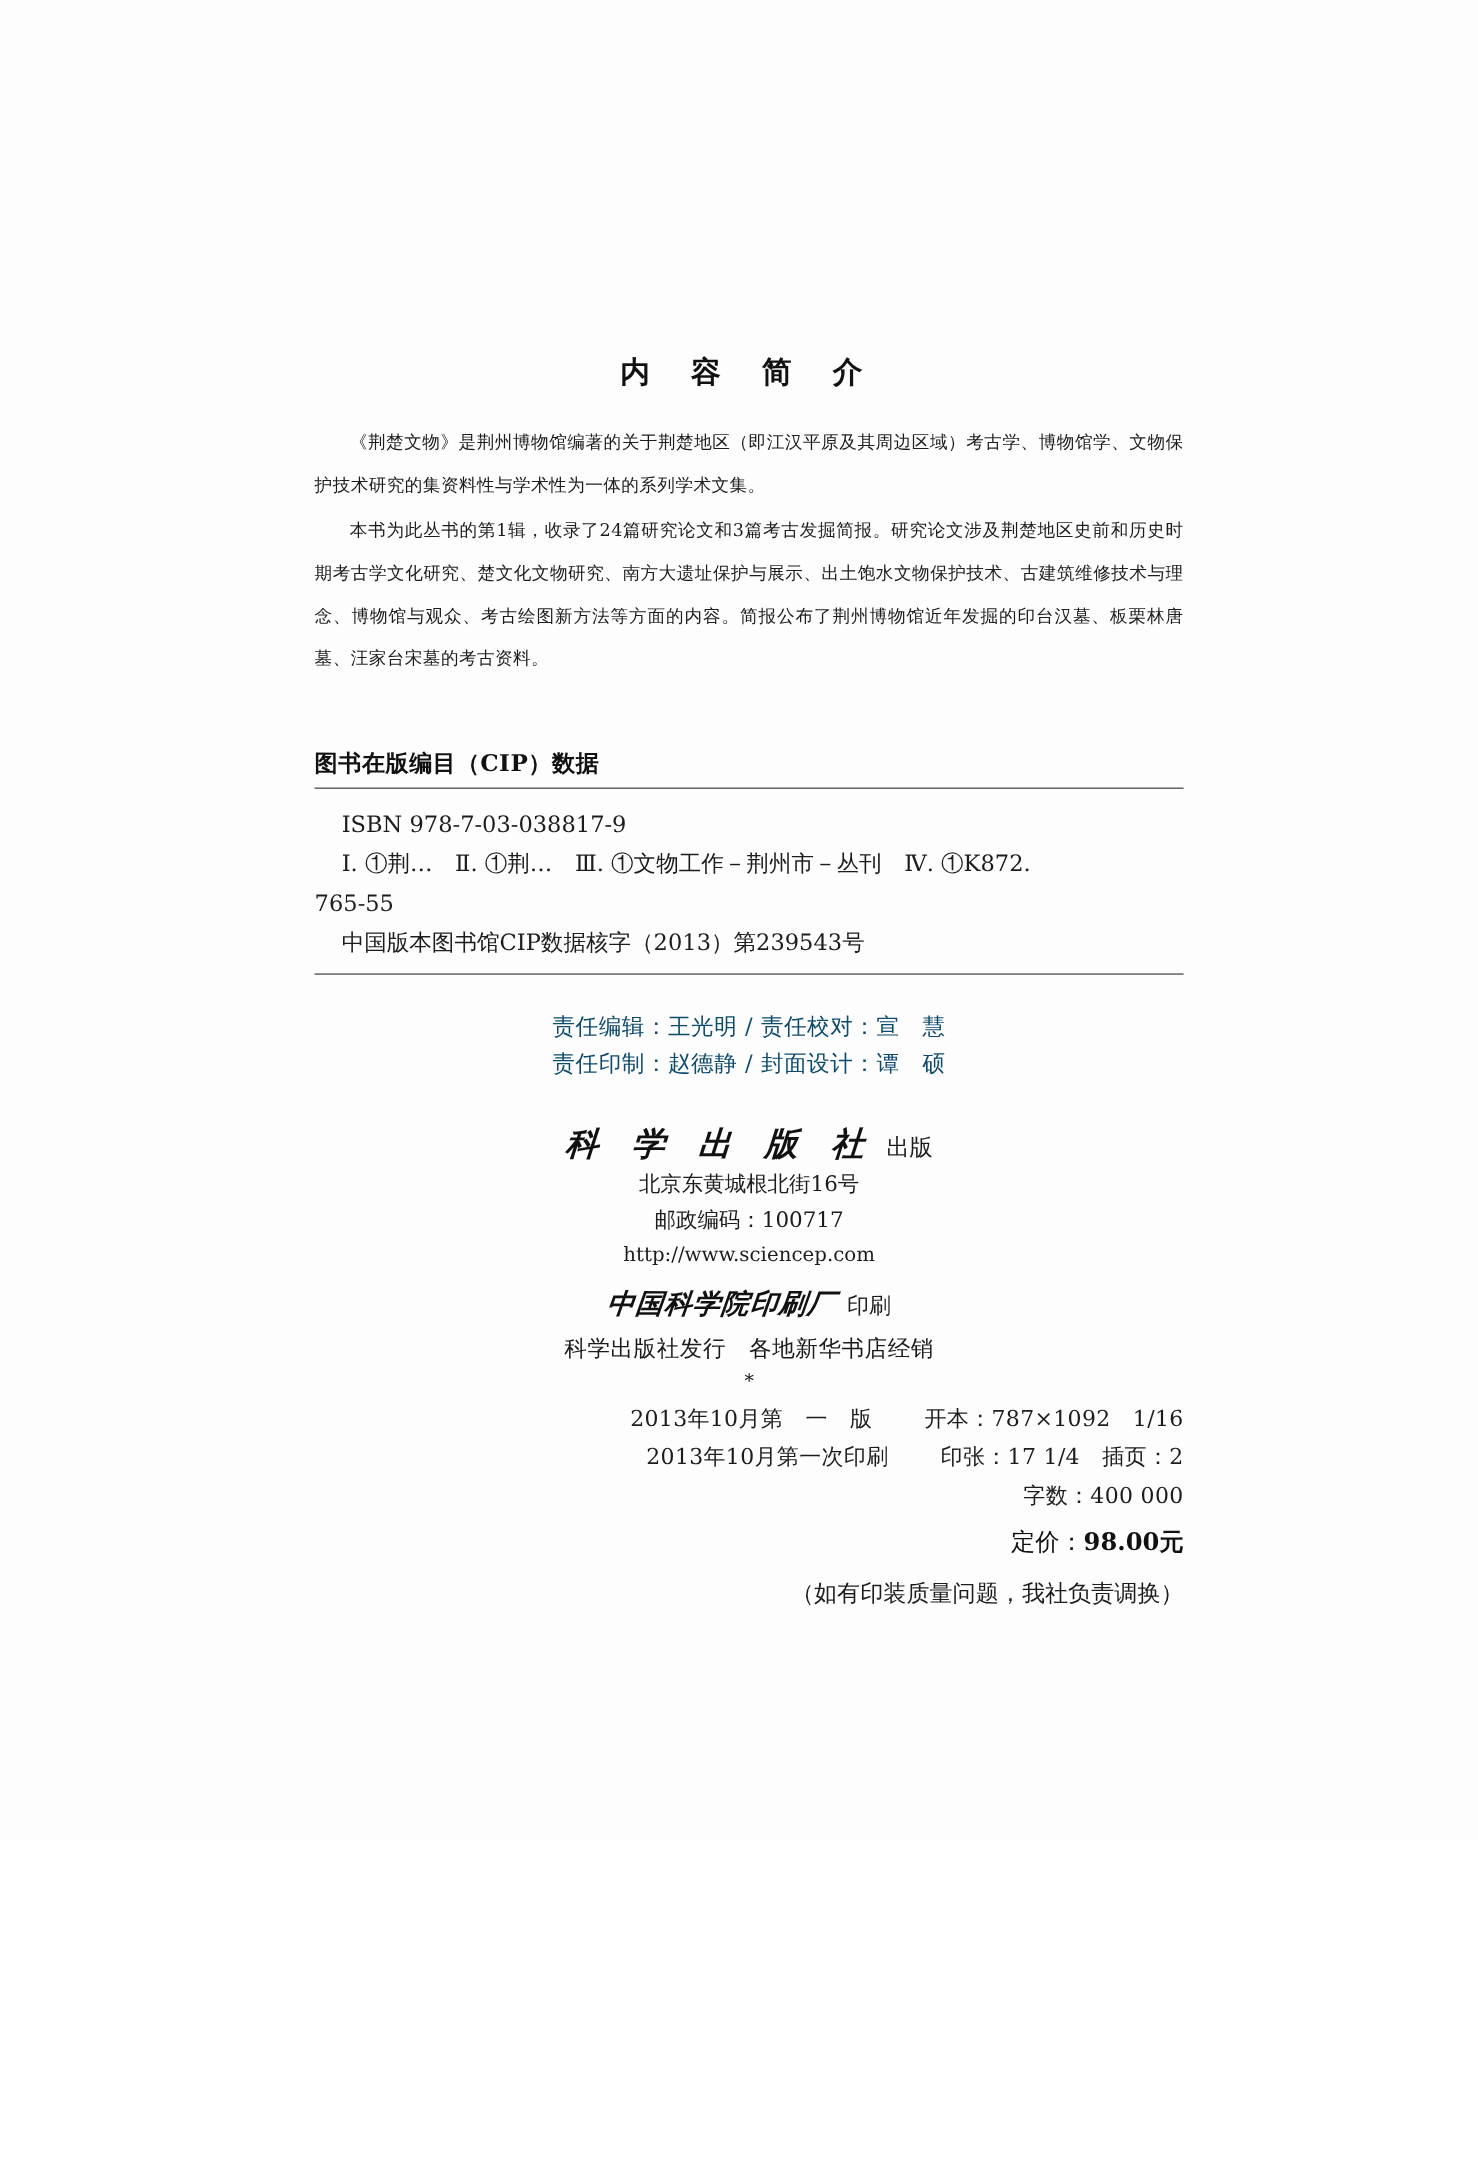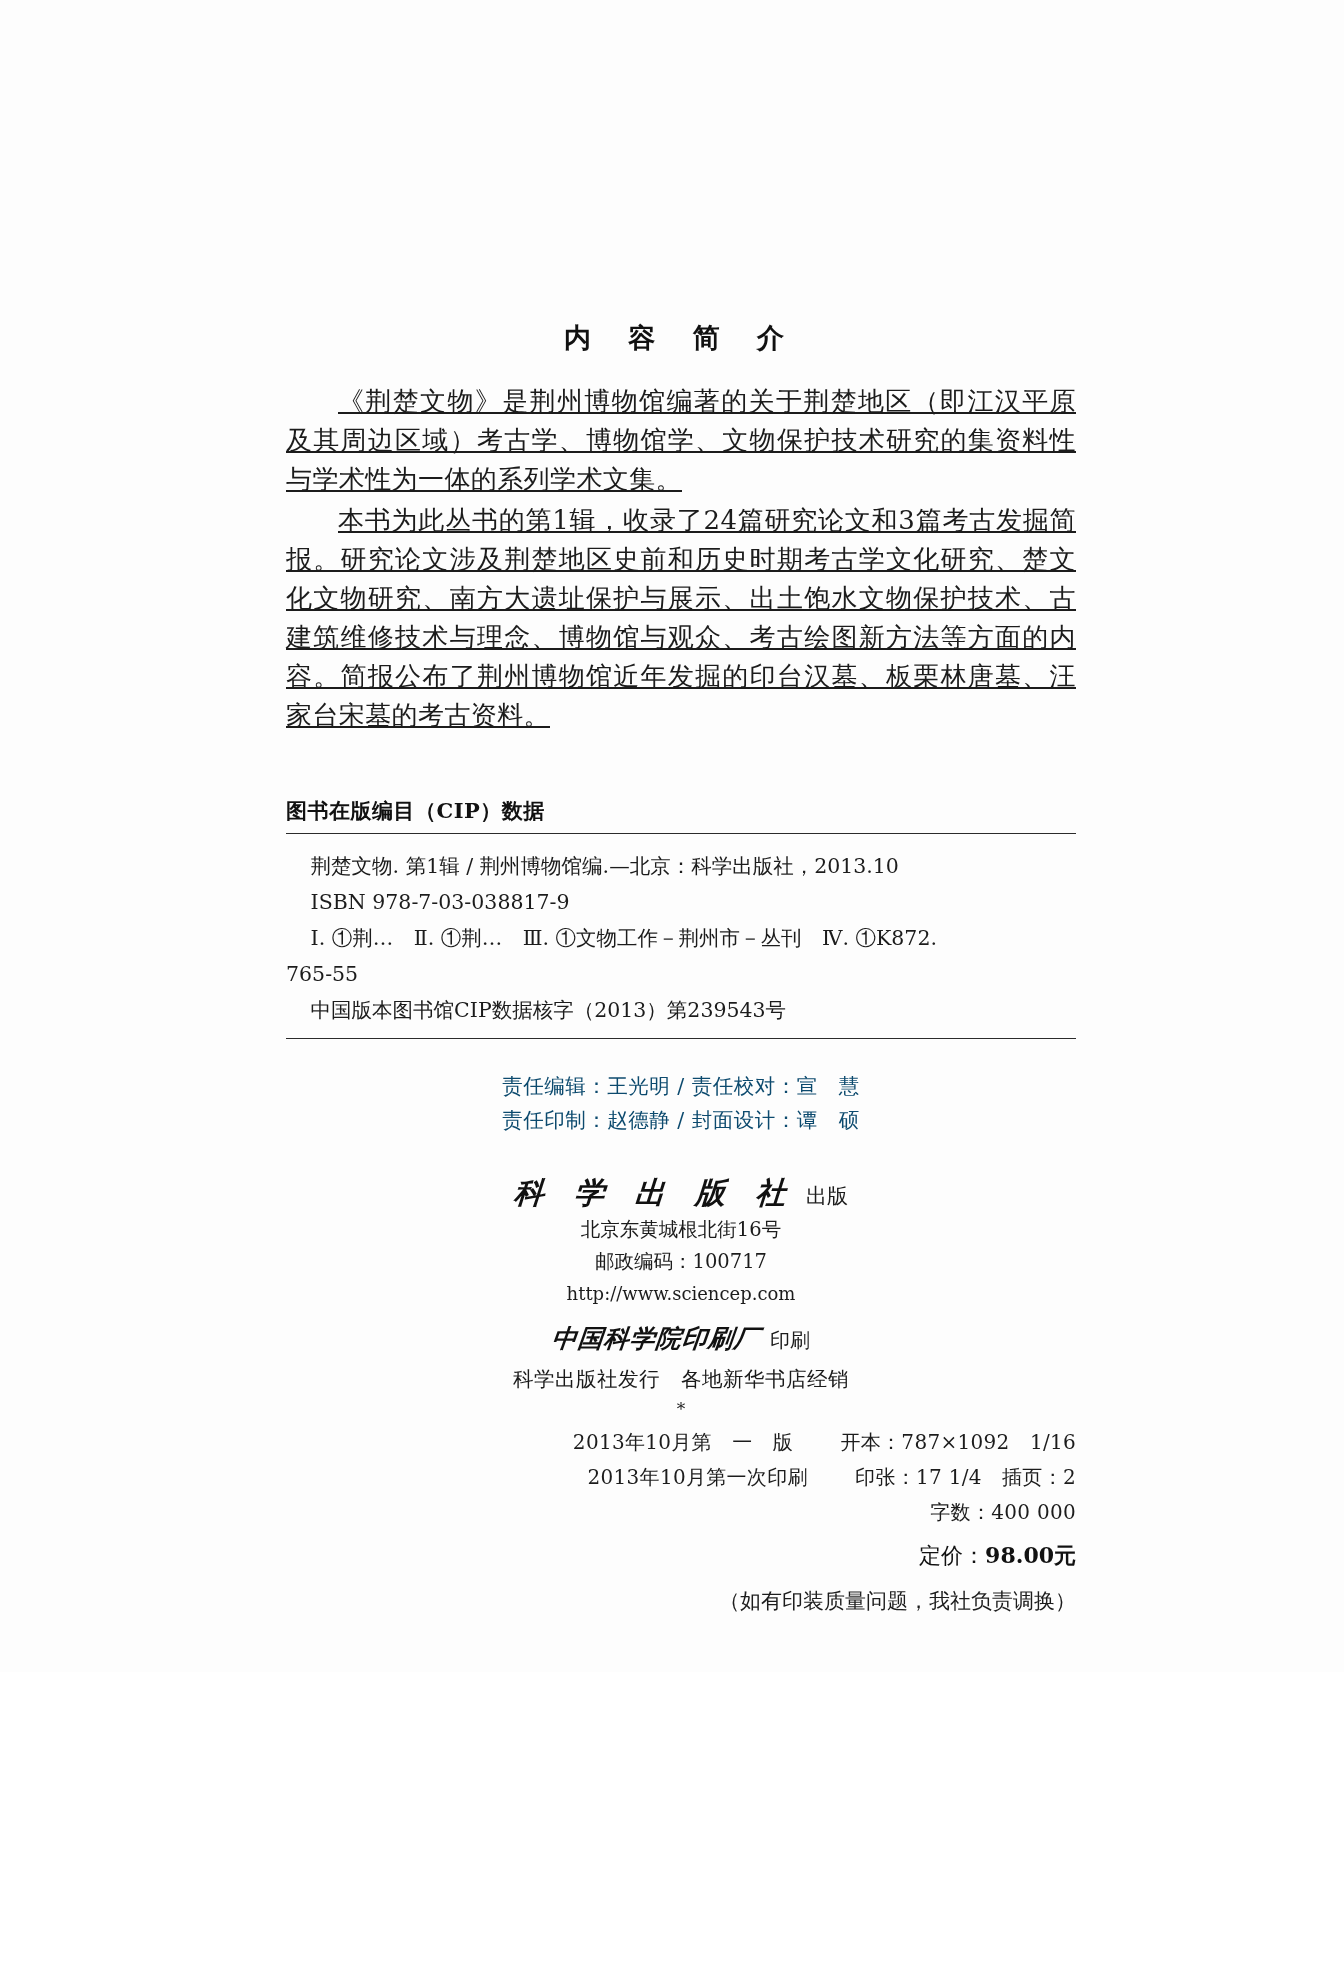--- a/index.html
+++ b/index.html
@@ -35,28 +35,27 @@
   .intro-title {
     text-align: center;
     font-size: 27px;
     font-weight: 600;
     letter-spacing: 14px;
     margin-bottom: 26px;
     color: #111;
   }
 
   .intro-para {
-    font-size: 26px;
+    font-size: 16px;
     line-height: 39px;
     text-indent: 2em;
     text-align: justify;
     margin: 0 0 2px 0;
     color: #1c1c1c;
     letter-spacing: 0.4px;
-    text-decoration: underline;
   }
 
   
   .cip-block {
     margin-top: 62px;
   }
   .cip-heading {
     font-size: 21px;
     font-weight: bold;
     letter-spacing: 0.5px;
@@ -203,21 +202,20 @@
 
     <div class="intro-title">内 容 简 介</div>
 
     <p class="intro-para">《荆楚文物》是荆州博物馆编著的关于荆楚地区（即江汉平原及其周边区域）考古学、博物馆学、文物保护技术研究的集资料性与学术性为一体的系列学术文集。</p>
     <p class="intro-para">本书为此丛书的第1辑，收录了24篇研究论文和3篇考古发掘简报。研究论文涉及荆楚地区史前和历史时期考古学文化研究、楚文化文物研究、南方大遗址保护与展示、出土饱水文物保护技术、古建筑维修技术与理念、博物馆与观众、考古绘图新方法等方面的内容。简报公布了荆州博物馆近年发掘的印台汉墓、板栗林唐墓、汪家台宋墓的考古资料。</p>
 
     <div class="cip-block">
       <div class="cip-heading">图书在版编目（CIP）数据</div>
       <hr class="rule">
       <div class="cip-body">
-        <div class="cip-line indent">荆楚文物. 第1辑 / 荆州博物馆编.—北京：科学出版社，2013.10</div>
         <div class="cip-line indent">ISBN 978-7-03-038817-9</div>
         <div class="cip-line center-ish">Ⅰ. ①荆…　Ⅱ. ①荆…　Ⅲ. ①文物工作－荆州市－丛刊　Ⅳ. ①K872.</div>
         <div class="cip-line">765-55</div>
         <div class="cip-line indent">中国版本图书馆CIP数据核字（2013）第239543号</div>
       </div>
       <hr class="rule">
     </div>
 
     <div class="staff">
       <div class="staff-line">责任编辑：王光明 / 责任校对：宣　慧</div>

